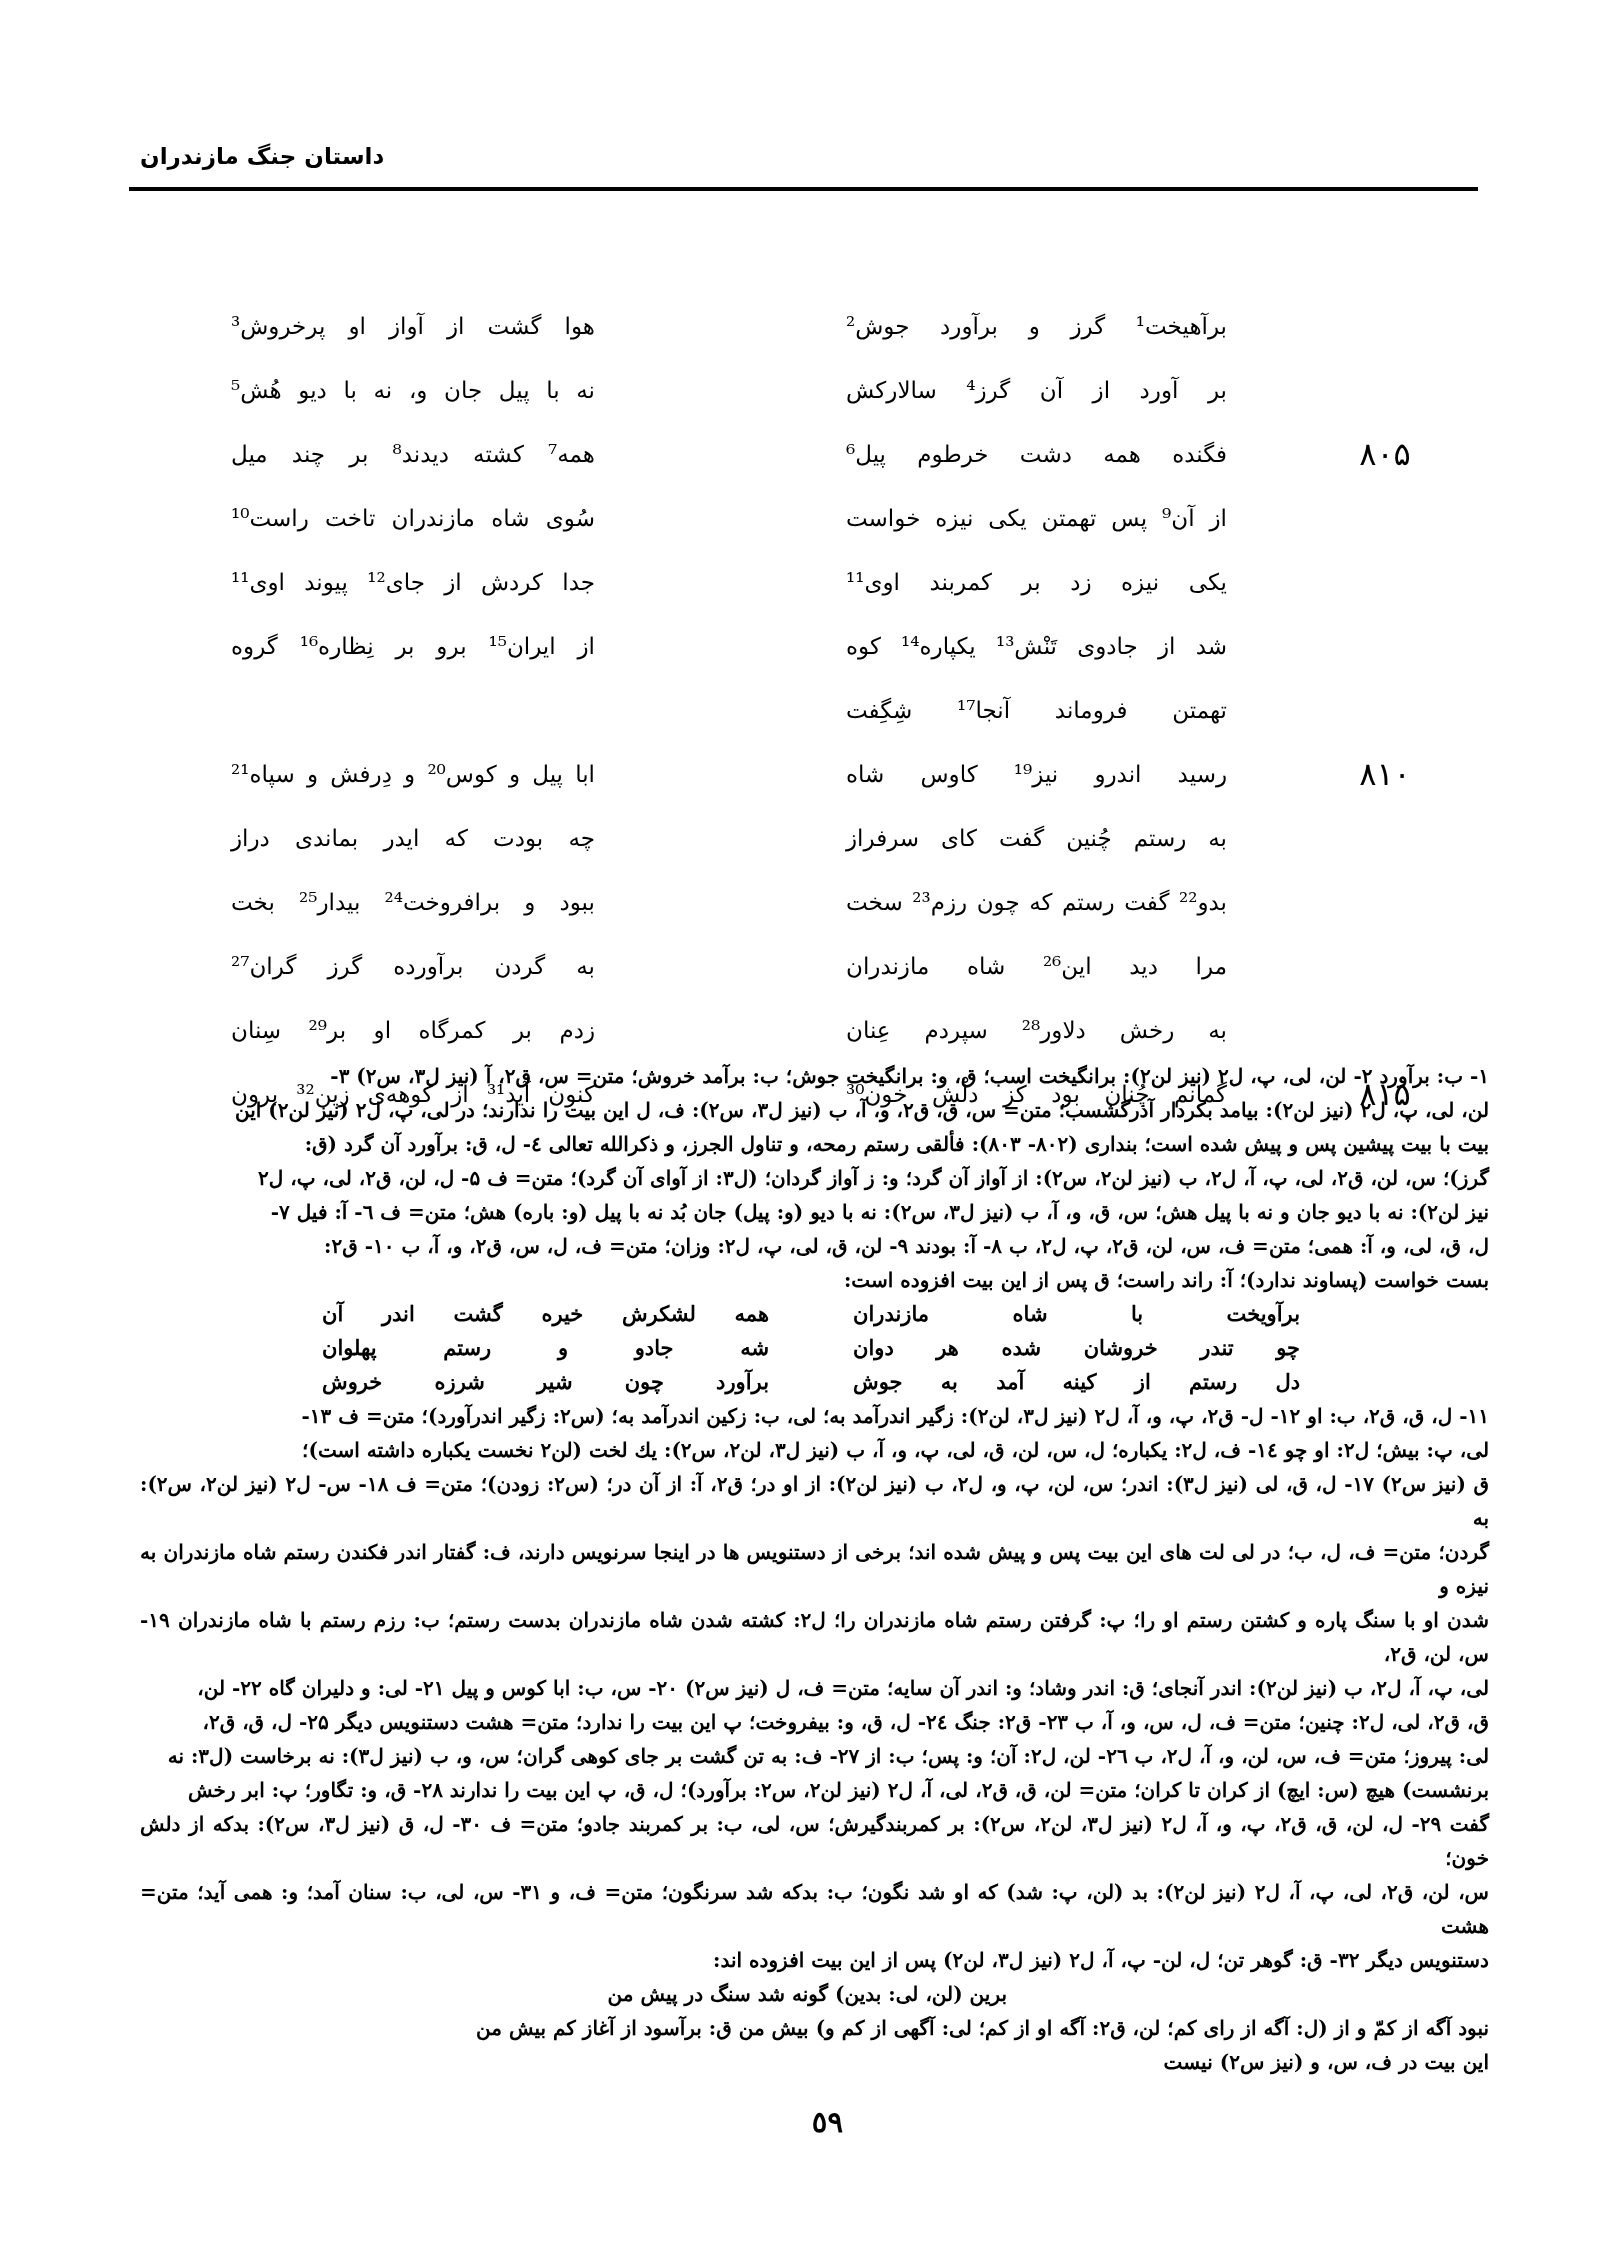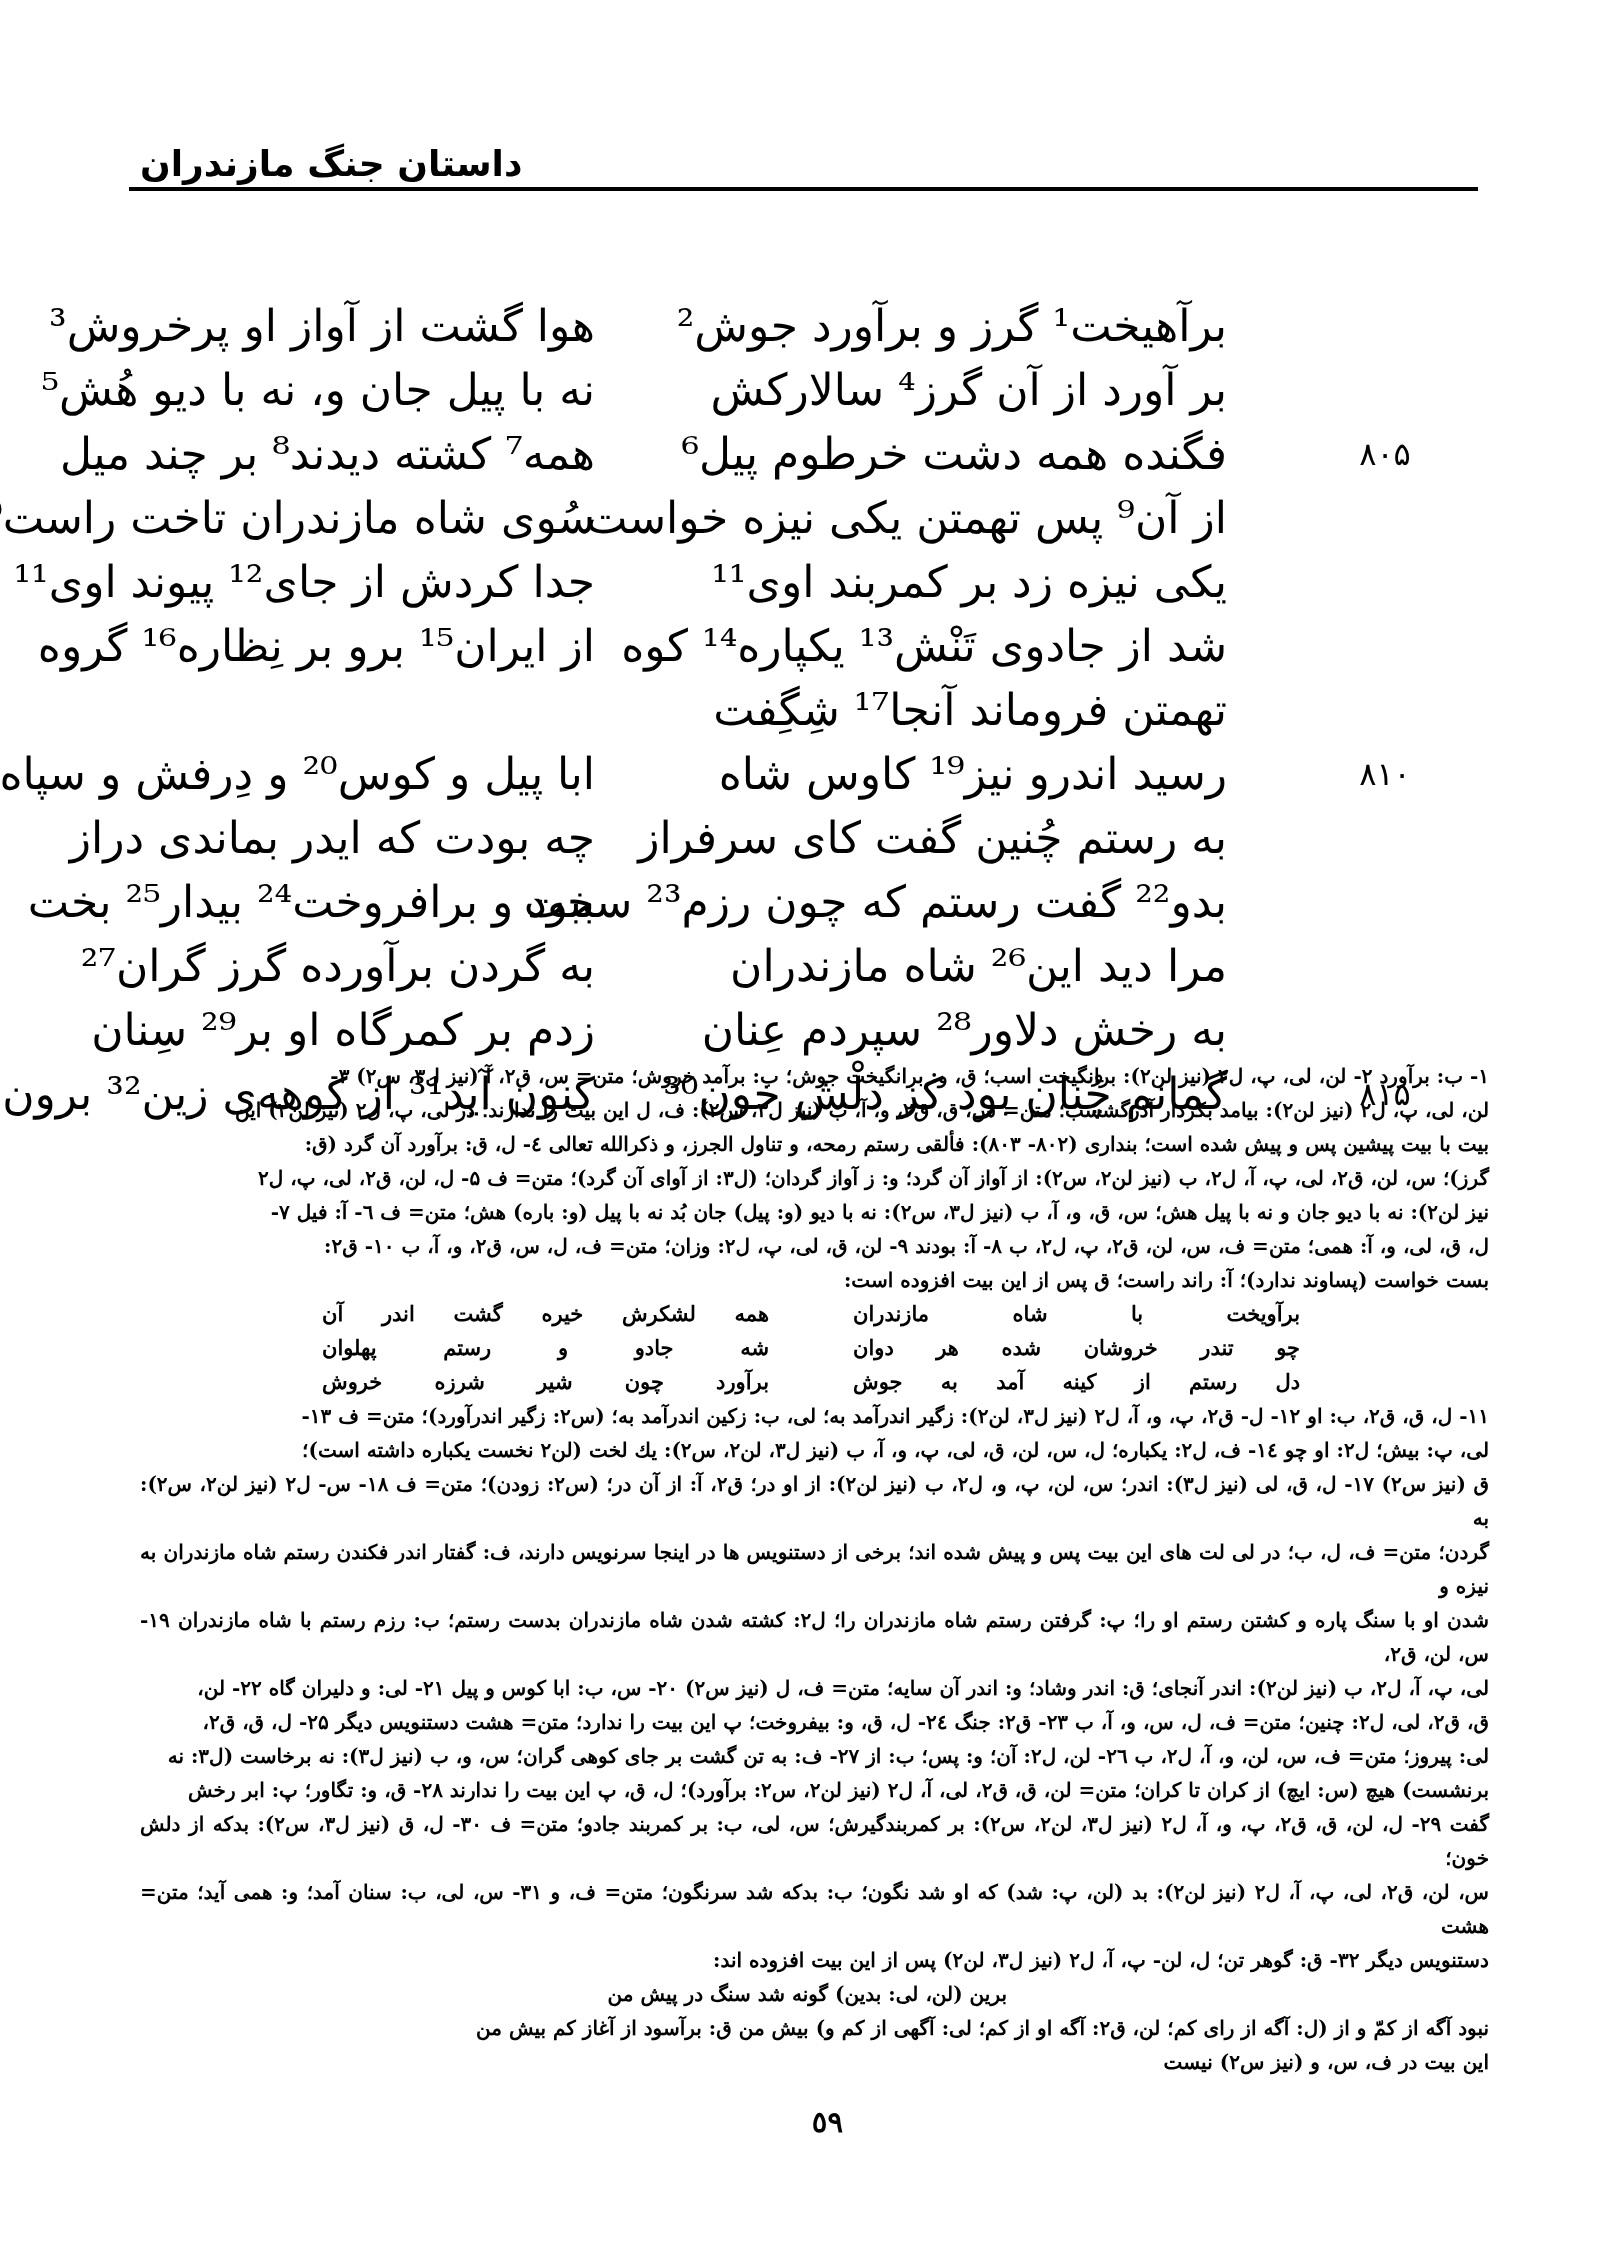--- a/index.html
+++ b/index.html
@@ -2,31 +2,31 @@
 <html style="font-size:11.2px"><head>
 <meta charset="utf-8">
 <style>
   html, body { margin: 0; padding: 0; background: #ffffff; }
   body {
     width: 1623px; height: 2261px; position: relative; overflow: hidden;
     font-family: "DejaVu Serif", "Liberation Serif", serif; color: #000;
   }
   .header-title {
     position: absolute; right: auto; left: 140px; top: 143px;
-    font-family: "DejaVu Sans", sans-serif; font-weight: bold; font-size: 36px;
+    font-family: "DejaVu Sans", sans-serif; font-weight: bold; font-size: 23px;
     direction: rtl;
   }
   .header-rule {
     position: absolute; left: 129px; top: 187px; width: 1349px; height: 3.5px; background: #000;
   }
   .verses { position: absolute; top: 294px; left: 231px; width: 1238px; }
   .verse-row { position: relative; height: 64px; }
   .hemi {
     position: absolute; top: 0; height: 64px; direction: rtl;
-    font-size: 44px; line-height: 64px; white-space: nowrap;
+    font-size: 23px; line-height: 64px; white-space: nowrap;
     text-align: justify; text-align-last: justify;
   }
   .hemi.right { left: 615px; width: 381px; }
   .hemi.left { left: 0px; width: 364px; }
   .verse-num {
     position: absolute; left: 1105px; top: 0; width: 98px; height: 64px;
     font-size: 32px; line-height: 64px; direction: rtl; text-align: center;
   }
   .footnotes {
     position: absolute; top: 1059px; left: 140px; width: 1349px;

